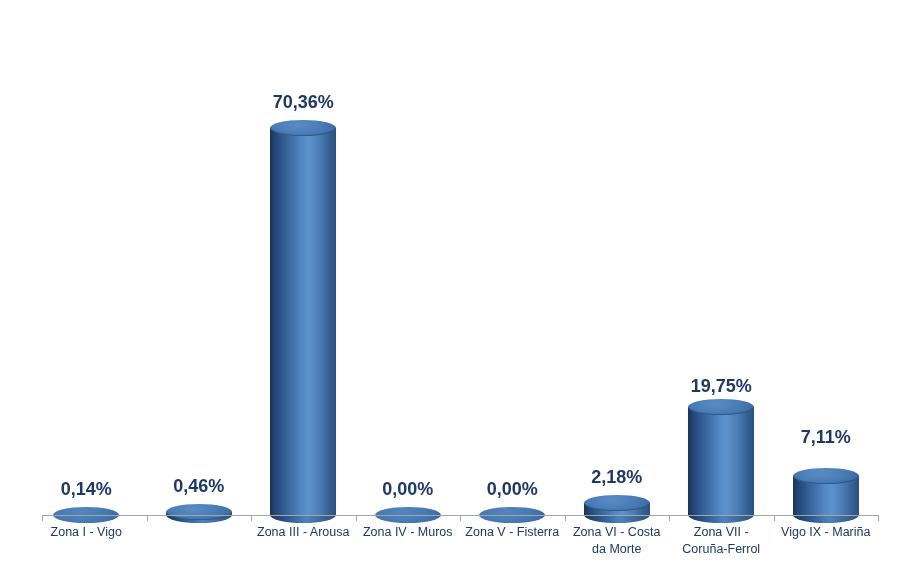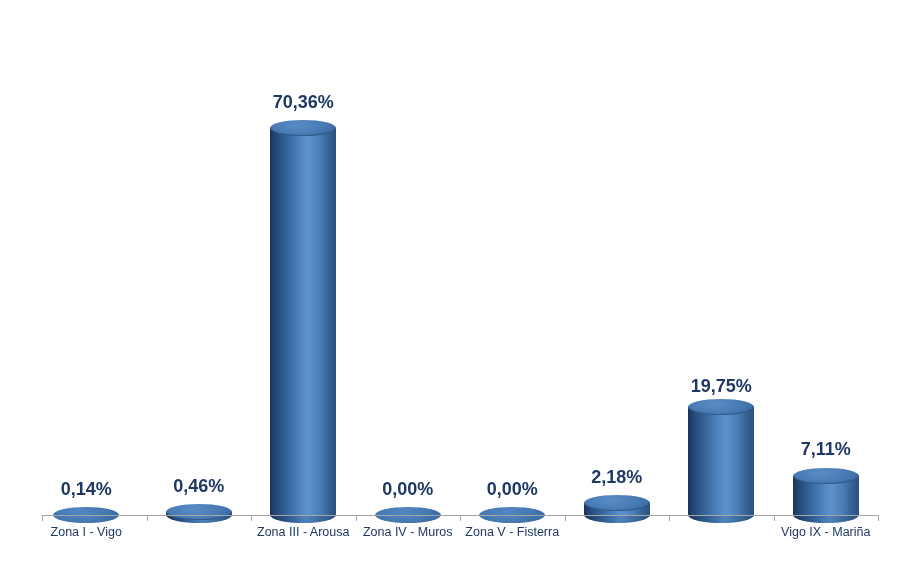--- a/index.html
+++ b/index.html
@@ -199,36 +199,44 @@
           <div>Zona V - Fisterra</div>
         </div>
       </div>
       <div class="category" style="left: 564.5px;">
         <div class="cylinder">
           <div class="cyl-bottom" style="top: 507px;"></div>
           <div class="cyl-body" style="top: 503.025px; height: 11.9755px;"></div>
           <div class="cyl-top" style="top: 495.025px;"></div>
         </div>
         <div class="value-label" style="top: 467.025px;">2,18%</div>
+        <div class="cat-label">
+          <div>Zona VI - Costa</div>
+          <div>da Morte</div>
+        </div>
       </div>
       <div class="category" style="left: 669px;">
         <div class="cylinder">
           <div class="cyl-bottom" style="top: 507px;"></div>
           <div class="cyl-body" style="top: 406.507px; height: 108.493px;"></div>
           <div class="cyl-top" style="top: 398.507px;"></div>
         </div>
         <div class="value-label" style="top: 376px;">19,75%</div>
+        <div class="cat-label">
+          <div>Zona VII -</div>
+          <div>Coruña-Ferrol</div>
+        </div>
       </div>
       <div class="category" style="left: 773.5px;">
         <div class="cylinder">
           <div class="cyl-bottom" style="top: 507px;"></div>
           <div class="cyl-body" style="top: 475.942px; height: 39.0576px;"></div>
           <div class="cyl-top" style="top: 467.942px;"></div>
         </div>
-        <div class="value-label" style="top: 439px;">7,11%</div>
+        <div class="value-label" style="top: 427px;">7,11%</div>
         <div class="cat-label">
           <div>Vigo IX - Mariña</div>
         </div>
       </div>
     </div>
 
   <div class="axis-line"></div>
   <div id="ticks-layer">
       <div class="axis-tick" style="left: 42px;"></div>
       <div class="axis-tick" style="left: 146.5px;"></div>

